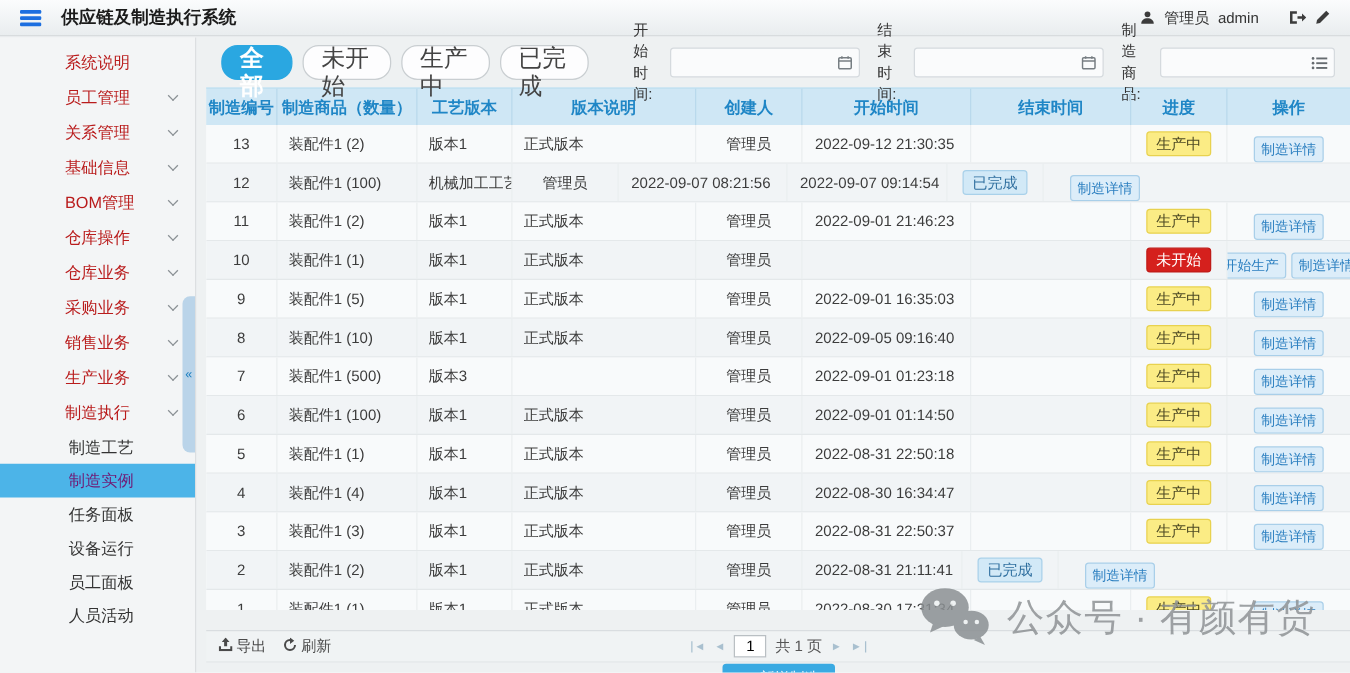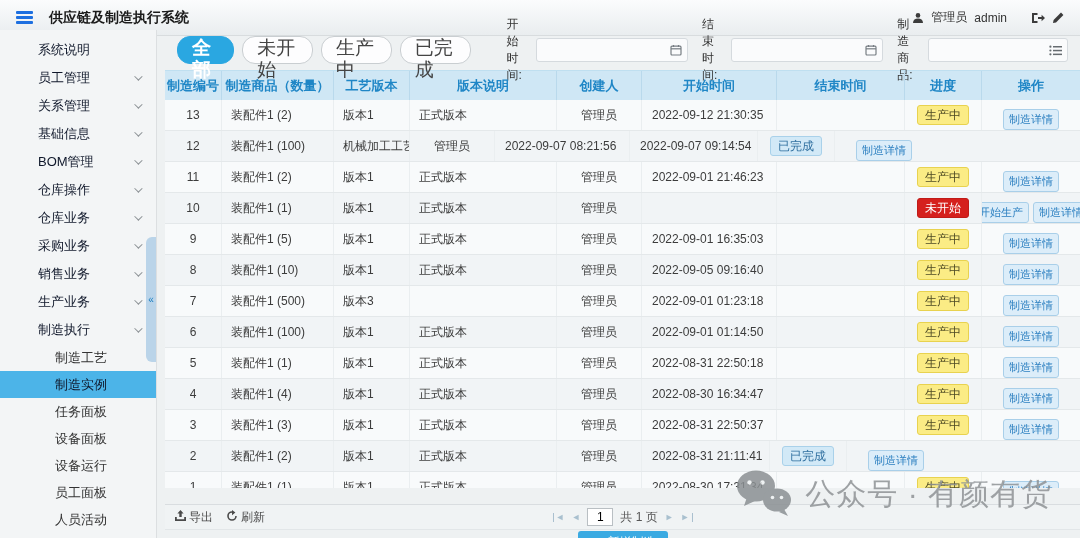--- a/index.html
+++ b/index.html
@@ -4,48 +4,48 @@
 <style>
   * { box-sizing: border-box; }
   html,body { margin:0; padding:0; }
   body {
     width:1080px; height:538px; overflow:hidden; position:relative;
     font-family:"Liberation Sans","DejaVu Sans",sans-serif;
     background:#eef1f2; font-size:12px; color:#333;
   }
   
   .top-header {
-    position:absolute; top:0; left:0; right:0; height:36px;
+    position:absolute; top:0; left:0; right:0; height:29px;
     background:linear-gradient(#fbfcfd,#e9edef);
     border-bottom:1px solid #d8dcde;
     display:flex; align-items:center; justify-content:space-between;
     padding:12px 16px;
   }
   .h-left { display:flex; align-items:center; }
   .hamburger { display:inline-flex; flex-direction:column; gap:2px; margin-right:16px; cursor:pointer; }
   .hamburger i { width:17px; height:3px; background:#1d6fe0; border-radius:1px; }
   .app-title { font-size:14px; font-weight:bold; color:#1b1b1b; }
   .h-right { display:flex; align-items:center; gap:7px; font-size:12px; color:#333; }
   .h-right .gap { width:10px; }
   .hicon { display:flex; align-items:center; cursor:pointer; }
   
   .sidebar {
     position:absolute; top:30px; left:0; width:157px; bottom:0;
     background:#f3f5f6; border-right:1px solid #dcdfe1;
   }
   .sidebar nav { padding-top:6px; }
   .side-item {
     height:28px; display:flex; align-items:center; justify-content:space-between;
-    padding:0 16px 0 38px; font-size:13px; color:#0f172a; cursor:pointer; white-space:nowrap;
+    padding:0 16px 0 52px; font-size:13px; color:#b91c1c; cursor:pointer; white-space:nowrap;
   }
   .side-sub {
     height:27px; display:flex; align-items:center;
     padding-left:55px; font-size:13px; color:#333; cursor:pointer; white-space:nowrap;
   }
-  .side-sub.active { background:#4cb4e8; color:#0f172a;text-align:right; }
+  .side-sub.active { background:#4cb4e8; color:#701a75;text-align:right; }
   .chev {
     width:6px; height:6px; border-right:1.4px solid #8a9094; border-bottom:1.4px solid #8a9094;
     transform:rotate(45deg) translateY(-2px); display:inline-block;
   }
   .collapse-handle {
     position:absolute; top:207px; right:0; width:10px; height:125px;
     background:rgba(130,180,220,.5); border-radius:6px 0 0 6px;
     display:flex; align-items:center; justify-content:center;
     color:#1d7fc0; font-size:10px; cursor:pointer;
   }
@@ -214,21 +214,20 @@
         <span>生产业务</span>
         <i class="chev"></i>
       </div>
       <div class="side-item">
         <span>制造执行</span>
         <i class="chev"></i>
       </div>
       <div class="side-sub">制造工艺</div>
       <div class="side-sub active">制造实例</div>
       <div class="side-sub">任务面板</div>
-      <div class="side-sub">设备面板</div>
       <div class="side-sub">设备运行</div>
       <div class="side-sub">员工面板</div>
       <div class="side-sub">人员活动</div>
     </nav>
   <span class="collapse-handle">«</span>
 </div>
 
 <div class="main">
   <div class="filter-bar">
     <div class="tabs" id="filter-tabs">

